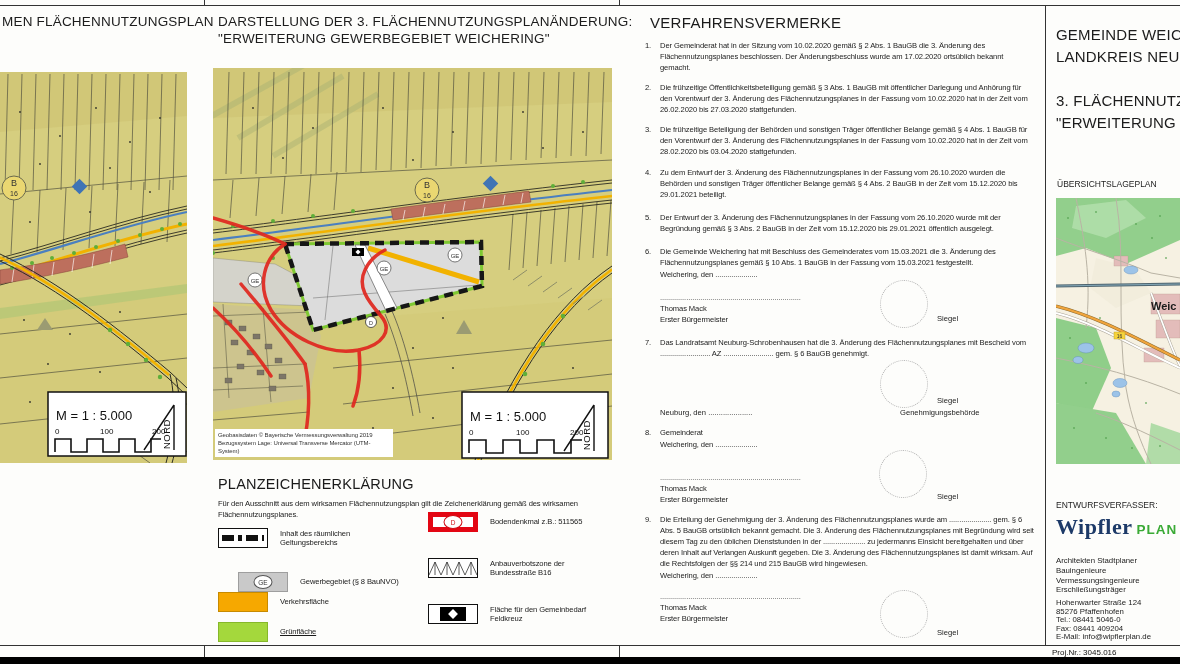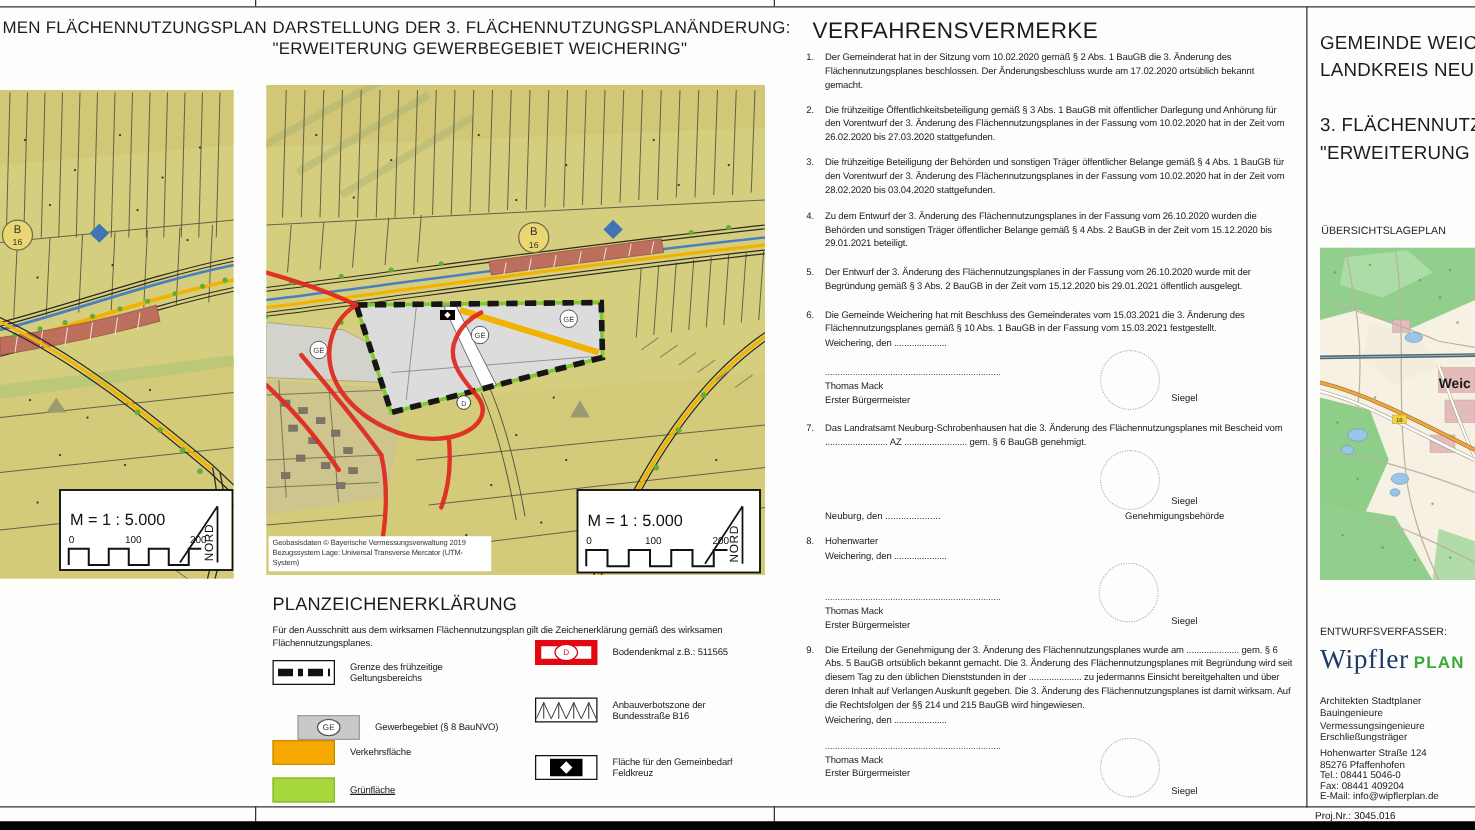--- a/index.html
+++ b/index.html
@@ -12,21 +12,21 @@
   
   .hline{position:absolute;height:1px;background:#333;}
   .vline{position:absolute;width:1px;background:#333;}
   .blackbar{position:absolute;left:0;right:0;top:657px;height:7px;background:#000;}
 
   
   .coltitle{position:absolute;font-size:13.5px;color:#1c1c1c;letter-spacing:0.2px;white-space:nowrap;}
 
   
   .col3{position:absolute;left:645px;top:0;width:398px;height:648px;}
-  .v-title{position:absolute;left:5px;top:14px;font-size:18px;color:#1a1a1a;letter-spacing:0.3px;}
+  .v-title{position:absolute;left:5px;top:14px;font-size:15px;color:#1a1a1a;letter-spacing:0.3px;}
   .vitem{position:absolute;left:0;display:flex;width:392px;font-size:7.6px;line-height:11px;color:#222;letter-spacing:-0.1px;}
   .vnum{width:15px;flex:none;}
   .vtxt{flex:1;padding-right:2px;}
   .vplace{margin-top:1px;}
   .vsig div{white-space:nowrap;}
   .vdots{color:#444;}
   .seal{position:absolute;width:46px;height:46px;border:1.3px dotted #b3b3b3;border-radius:50%;}
   .slabel{position:absolute;font-size:7.6px;color:#222;white-space:nowrap;}
 
   
@@ -49,21 +49,21 @@
   .sw-denkmal{background:#fff;border:5px solid #e30613;}
   .sw-anbau{background:#fff;border:1px solid #111;}
   .sw-feldkreuz{background:#fff;border:1px solid #111;display:flex;align-items:center;justify-content:center;}
   .fk{width:26px;height:14px;background:#000;position:relative;}
   .fk-d{position:absolute;left:50%;top:50%;width:7px;height:7px;background:#fff;transform:translate(-50%,-50%) rotate(45deg);}
 
   
   .c4-big{position:absolute;font-size:15px;color:#1c1c1c;white-space:nowrap;letter-spacing:0.2px;}
   .c4-small{position:absolute;font-size:8.5px;color:#1c1c1c;white-space:nowrap;}
   .logo{position:absolute;left:1056px;top:514px;display:flex;align-items:baseline;white-space:nowrap;}
-  .logo-wipfler{font-family:"Liberation Serif",serif;font-size:22px;font-weight:400;color:#1d3a68;letter-spacing:0.5px;}
+  .logo-wipfler{font-family:"Liberation Serif",serif;font-size:22px;font-weight:700;color:#1d3a68;letter-spacing:0.5px;}
   .logo-plan{font-size:13.5px;font-weight:bold;color:#3aaa35;margin-left:4px;letter-spacing:1px;}
   .addr{position:absolute;left:1056px;font-size:7.8px;color:#222;}
   .firm{line-height:9.8px;}
   .adr2{line-height:8.5px;}
   .projnr{position:absolute;left:1052px;top:648px;font-size:8px;color:#111;white-space:nowrap;}
 
   
   .attribution{position:absolute;left:215px;top:429px;width:172px;background:#fff;
      font-size:6px;line-height:8px;color:#333;padding:2px 3px;letter-spacing:-0.1px;}
 </style>
@@ -330,21 +330,21 @@
 
 <div class="legend">
   <div class="lg-title">PLANZEICHENERKLÄRUNG</div>
   <div class="lg-intro">Für den Ausschnitt aus dem wirksamen Flächennutzungsplan gilt die Zeichenerklärung gemäß des wirksamen Flächennutzungsplanes.</div>
 
   <div class="lg-item" style="left:0;top:52px;">
     <div class="sw sw-boundary">
         <div class="dash"></div>
       </div>
     <div class="lg-lab">
-      <div>Grenze des frühzeitige</div>
+      <div>Inhalt des räumlichen</div>
       <div>Geltungsbereichs</div>
     </div>
   </div>
   <div class="lg-item" style="left:0;top:96px;margin-left:20px;">
     <div class="sw sw-ge">
       <div class="badge">GE</div>
     </div>
     <div class="lg-lab">
       <div>Gewerbegebiet (§ 8 BauNVO)</div>
     </div>
@@ -438,21 +438,21 @@
     <div class="vtxt">Das Landratsamt Neuburg-Schrobenhausen hat die 3. Änderung des Flächennutzungsplanes mit Bescheid vom ......................... AZ ......................... gem. § 6 BauGB genehmigt.</div>
   </div>
   <div class="seal" style="left:235px;top:360px;"></div>
   <div class="slabel" style="left:292px;top:396px;">Siegel</div>
   <div class="slabel" style="left:255px;top:408px;">Genehmigungsbehörde</div>
   <div class="slabel" style="left:15px;top:408px;">Neuburg, den .....................</div>
 
   <div class="vitem" style="top:427px;">
     <span class="vnum">8.</span>
     <div class="vtxt">
-      <div>Hohenwarter</div>
+      <div>Gemeinderat</div>
       <div class="vplace">Weichering, den .....................</div>
       <div class="vsig" style="margin-top:22px;">
         <div class="vdots">......................................................................</div>
         <div>Thomas Mack</div>
         <div>Erster Bürgermeister</div>
       </div>
     </div>
   </div>
   <div class="seal" style="left:234px;top:450px;"></div>
   <div class="slabel" style="left:292px;top:492px;">Siegel</div>

